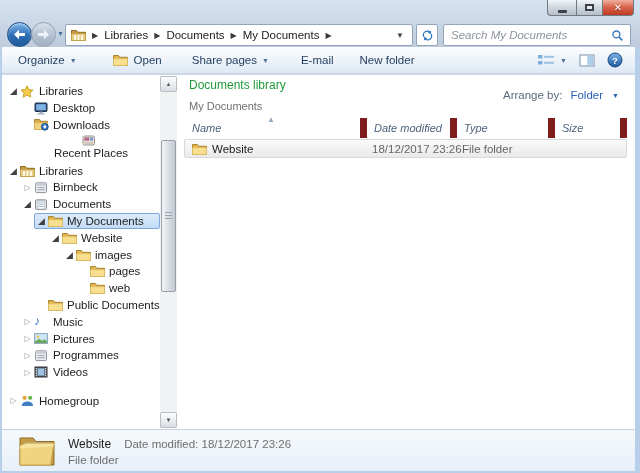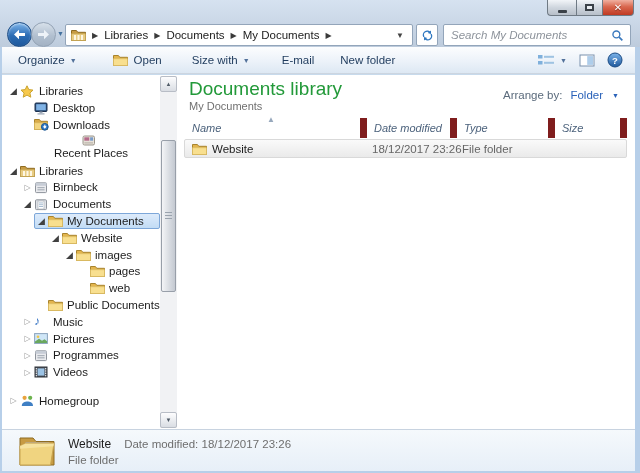--- a/index.html
+++ b/index.html
@@ -83,21 +83,21 @@
     border:1px solid #b8bdc6;box-sizing:border-box;border-radius:2px;
     display:flex;align-items:center;justify-content:center;font-size:6px;color:#4f5a66;}
   .sb-track{flex:1;position:relative;}
   .sb-thumb{position:absolute;left:1px;right:1px;top:48px;height:150px;border-radius:2px;
     border:1px solid #989fa9;background:linear-gradient(90deg,#f4f5f7,#d6dae0 60%,#c4c9d1);}
   .sb-thumb::after{content:"";position:absolute;left:3px;right:3px;top:50%;margin-top:-4px;height:7px;
     background:repeating-linear-gradient(#9aa3ae 0 1px,transparent 1px 3px);}
 
   
   .main{position:absolute;left:177px;top:0;right:0;bottom:0;}
-  .lib-title{position:absolute;left:10px;top:3px;font-size:19px;color:#229939;}
+  .lib-title{position:absolute;left:10px;top:3px;font-size:12px;color:#229939;}
   .lib-sub{position:absolute;left:10px;top:25px;font-size:11px;color:#707070;}
   .arrange{position:absolute;right:16px;top:14px;font-size:11.5px;color:#5b6b7c;
     display:flex;align-items:center;gap:8px;}
   .arrange-value{color:#2a62b9;}
   .arrange .dd{font-size:7px;color:#2a62b9;margin-left:1px;}
   .cols{position:absolute;left:6px;top:43px;height:20px;display:flex;
     font-size:11px;color:#4c627c;}
   .col{border-right:7px solid #7f1d1d;display:flex;align-items:center;
     padding-left:7px;box-sizing:border-box;font-style:italic;}
   .sortmark{position:absolute;left:88px;top:40px;font-size:8px;color:#97a8bc;}
@@ -203,21 +203,21 @@
     <div class="tb" style="margin-right:30px;">
       <span class="ticon" style="margin-right:4px;">
           <svg width="15" height="12" viewBox="0 0 15 12">
             <path d="M.5 1.5 L5.4 1.5 6.8 3.3 14.5 3.3 14.5 11.5 .5 11.5 Z" fill="#e3b54e" stroke="#a8842e"></path>
             <path d="M.5 4.7 L14.5 4.7 14.5 11.5 .5 11.5 Z" fill="#f8df8f" stroke="#dbbb62" stroke-width=".8"></path>
           </svg>
         </span>
       <span>Open</span>
     </div>
     <div class="tb" style="margin-right:32px;">
-      <span>Size with</span>
+      <span>Share pages</span>
         <span class="dd">▼</span>
     </div>
     <div class="tb" style="margin-right:26px;">
       <span>E-mail</span>
     </div>
     <div class="tb">
       <span>New folder</span>
     </div>
     <div class="tb-right">
       <div class="tb">

